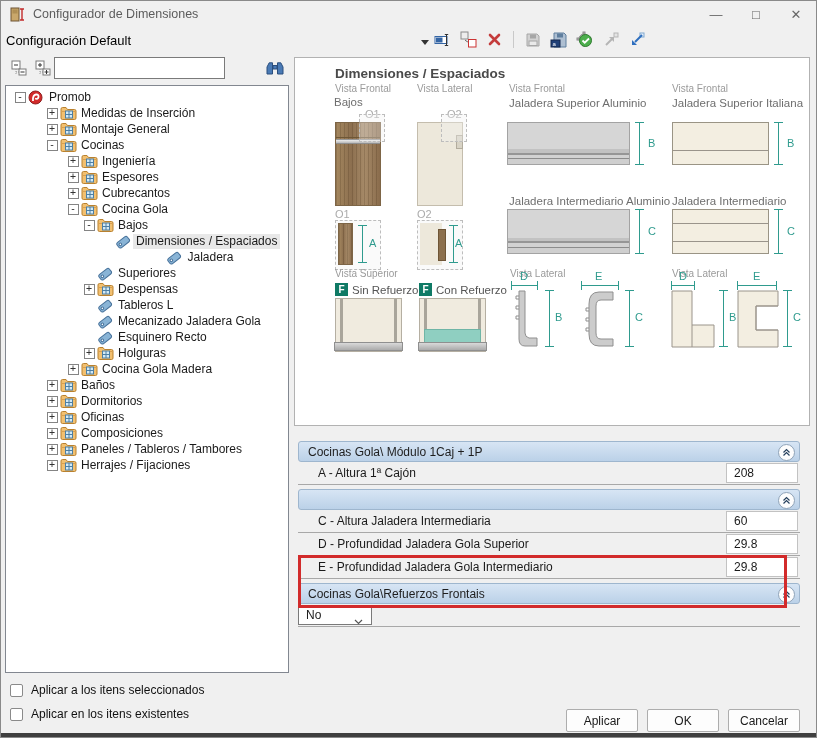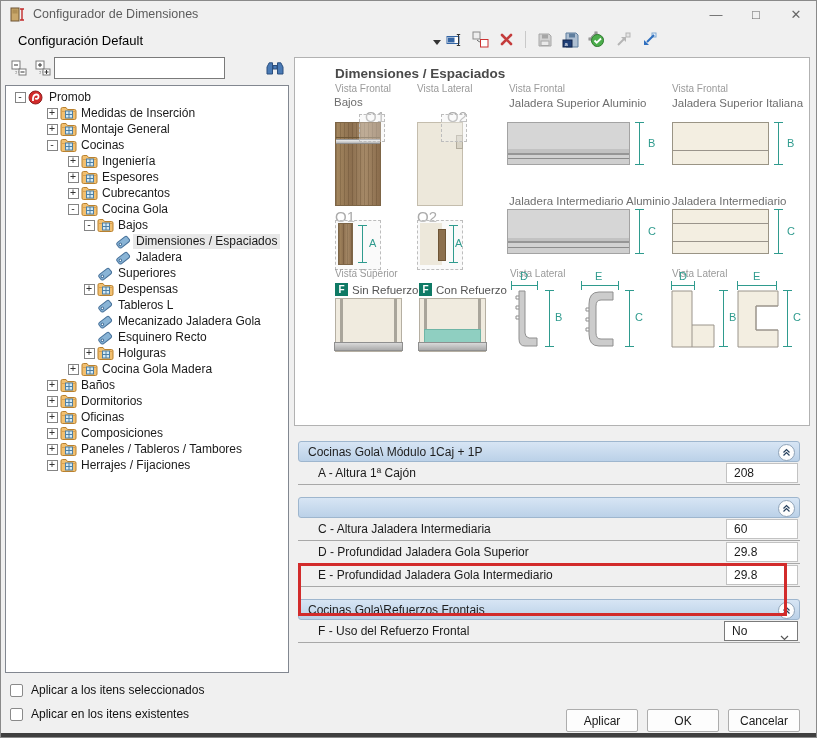--- a/index.html
+++ b/index.html
@@ -9,21 +9,21 @@
 
   
   .titlebar{position:absolute;left:0;top:0;right:0;height:27px;background:#F0F0F0;}
   .app-icon{position:absolute;left:9px;top:6px;width:16px;height:15px;}
   .title-text{position:absolute;left:32px;top:6px;font-size:12.5px;color:#5C5C5C;}
   .winbtn{position:absolute;top:0;width:40px;height:27px;display:flex;align-items:center;justify-content:center;
     font-size:13px;color:#666;}
   .winbtn.close{right:0;} .winbtn.max{right:40px;} .winbtn.min{right:80px;}
 
   
-  .toolbar{position:absolute;left:12px;top:27px;right:0;height:26px;}
+  .toolbar{position:absolute;left:0;top:27px;right:0;height:26px;}
   .combo-label{position:absolute;left:5px;top:5px;font-size:13px;color:#000;}
   .combo-caret{position:absolute;left:420px;top:12px;width:0;height:0;
     border-left:4px solid transparent;border-right:4px solid transparent;border-top:5px solid #333;}
   .tb-icons{position:absolute;left:432px;top:2px;display:flex;align-items:center;gap:7px;}
   .tb-icon{width:19px;height:19px;display:flex;align-items:center;justify-content:center;}
   .tb-sep{width:1px;height:17px;background:#C9C9C9;margin:0 2px;}
 
   
   .search-row{position:absolute;left:4px;top:55px;width:286px;height:26px;}
   .mini-btn{position:absolute;top:2px;width:20px;height:20px;display:flex;align-items:center;justify-content:center;}
@@ -40,21 +40,21 @@
   .t-icon{width:18px;height:15px;flex:none;display:flex;align-items:center;}
   .t-label{padding:1px 3px;line-height:13px;}
   .tree-row.sel .t-label{background:#E8E8E8;}
 
   
   .preview{position:absolute;left:293px;top:56px;width:516px;height:369px;background:#fff;
     border:1px solid #B2B2B2;box-sizing:border-box;}
   .pv-title{position:absolute;left:40px;top:8px;font-size:13.5px;font-weight:bold;color:#4A4A4A;}
   .pv-view{position:absolute;font-size:10px;color:#9A9A9A;}
   .pv-name{position:absolute;font-size:11.5px;color:#6E6E6E;}
-  .pv-o{position:absolute;font-size:15px;color:#ABABAB;}
+  .pv-o{position:absolute;font-size:11px;color:#ABABAB;}
   .dashbox{position:absolute;border:1px dashed #BDBDBD;background:rgba(240,240,240,.35);}
   .wood{background:
       repeating-linear-gradient(90deg, rgba(70,48,24,.22) 0 1px, rgba(0,0,0,0) 1px 4px),
       linear-gradient(90deg,#A4875F,#8C6F4F 35%,#A68A68 65%,#8A6C4C);
       border:1px solid #7D6546;box-sizing:border-box;}
   .cream{background:#EDE8DB;border:1px solid #C4BDAD;box-sizing:border-box;}
   .alu{background:linear-gradient(180deg,#D6D6D6 0 64%,#C2C2C2 64% 72%,#969696 72% 77%,#D2D2D2 77% 85%,#8C8C8C 85% 89%,#CFCFCF 89% 100%);
       border:1px solid #A3A3A3;box-sizing:border-box;}
   .ita{background:#F3EEE1;border:1px solid #9A9485;box-sizing:border-box;position:absolute;}
   .gola-strip{position:absolute;left:0;right:0;height:5px;background:linear-gradient(#ECECEC,#B9B9B9);
@@ -71,21 +71,21 @@
   .fbadge{position:absolute;width:13px;height:13px;background:#0F7A65;color:#fff;font-size:10px;
       font-weight:bold;display:flex;align-items:center;justify-content:center;}
   .flabel{position:absolute;font-size:11.5px;color:#555;}
   .topview{position:absolute;width:67px;height:54px;background:#F0EBDF;border:1px solid #B5AFA2;box-sizing:border-box;}
   .topview .side{position:absolute;top:0;bottom:8px;width:3px;background:#A9A59B;}
   .topview .base{position:absolute;left:-2px;right:-2px;bottom:0;height:7px;background:linear-gradient(#D9D9D9,#ABABAB);border:1px solid #8F8F8F;}
   .topview .teal{position:absolute;left:4px;right:4px;bottom:8px;height:12px;background:#8FCFC1;border:1px solid #6FB5A6;}
 
   
   .tables{position:absolute;left:297px;top:440px;width:502px;}
-  .tsection{position:relative;margin-bottom:12px;}
+  .tsection{position:relative;margin-bottom:4px;}
   .thead{height:21px;background:linear-gradient(#D7E5F4,#BBD1E8);border:1px solid #9EB6CE;border-radius:3px;
      box-sizing:border-box;display:flex;align-items:center;font-size:12px;color:#1E1E1E;padding-left:9px;position:relative;}
   .chev-circle{position:absolute;right:4px;top:2px;width:15px;height:15px;border:1px solid #8FA3B8;border-radius:50%;
      background:#FDFDFD;display:flex;align-items:center;justify-content:center;}
   .trow{height:23px;display:flex;align-items:center;border-bottom:1px solid #A8A8A8;position:relative;box-sizing:border-box;}
   .trow .rlabel{flex:1;font-size:12px;color:#1A1A1A;padding-left:20px;}
   .valbox{width:72px;height:20px;background:#fff;border:1px solid #C2C2C2;box-sizing:border-box;
      font-size:12px;color:#1A1A1A;display:flex;align-items:center;padding-left:7px;margin-right:2px;}
   .selbox{width:74px;height:20px;background:#fff;border:1px solid #7A7A7A;box-sizing:border-box;
      font-size:12px;color:#1A1A1A;display:flex;align-items:center;padding-left:7px;margin-right:2px;position:relative;}
@@ -346,21 +346,21 @@
         <span class="t-icon">
           <svg width="16" height="15" viewBox="0 0 16 15">
             <g transform="rotate(-38 8 8)">
               <rect x="1.5" y="5" width="13" height="6.5" rx="2" fill="#89B4D6" stroke="#46719A"></rect>
               <circle cx="4.5" cy="8.2" r="1.3" fill="#fff" stroke="#46719A"></circle>
             </g>
           </svg>
         </span>
         <span class="t-label">Dimensiones / Espaciados</span>
       </div>
-      <div class="tree-row" style="padding-left: 93px;">
+      <div class="tree-row" style="padding-left: 93px; justify-content: center;">
         <span class="expander"></span>
         <span class="t-icon">
           <svg width="16" height="15" viewBox="0 0 16 15">
             <g transform="rotate(-38 8 8)">
               <rect x="1.5" y="5" width="13" height="6.5" rx="2" fill="#89B4D6" stroke="#46719A"></rect>
               <circle cx="4.5" cy="8.2" r="1.3" fill="#fff" stroke="#46719A"></circle>
             </g>
           </svg>
         </span>
         <span class="t-label">Jaladera</span>
@@ -700,21 +700,20 @@
       <div class="tsection">
         <div class="thead">
           <span>Cocinas Gola\Refuerzos Frontais</span>
           <span class="chev-circle">
             <svg width="9" height="9" viewBox="0 0 9 9">
               <path d="M1.5 4.5 L4.5 1.5 L7.5 4.5 M1.5 7.5 L4.5 4.5 L7.5 7.5" fill="none" stroke="#27415E" stroke-width="1.2"></path>
             </svg>
           </span>
         </div>
         <div class="trow">
-          <span class="rlabel">F - Uso del Refuerzo Frontal</span>
           <div class="selbox">
             <span>No</span>
             <span style="position: absolute; right: 4px; top: 7px;">
               <svg width="9" height="6" viewBox="0 0 9 6">
                 <path d="M1 1 L4.5 4.5 L8 1" fill="none" stroke="#555" stroke-width="1.2"></path>
               </svg>
             </span>
           </div>
         </div>
       </div>

